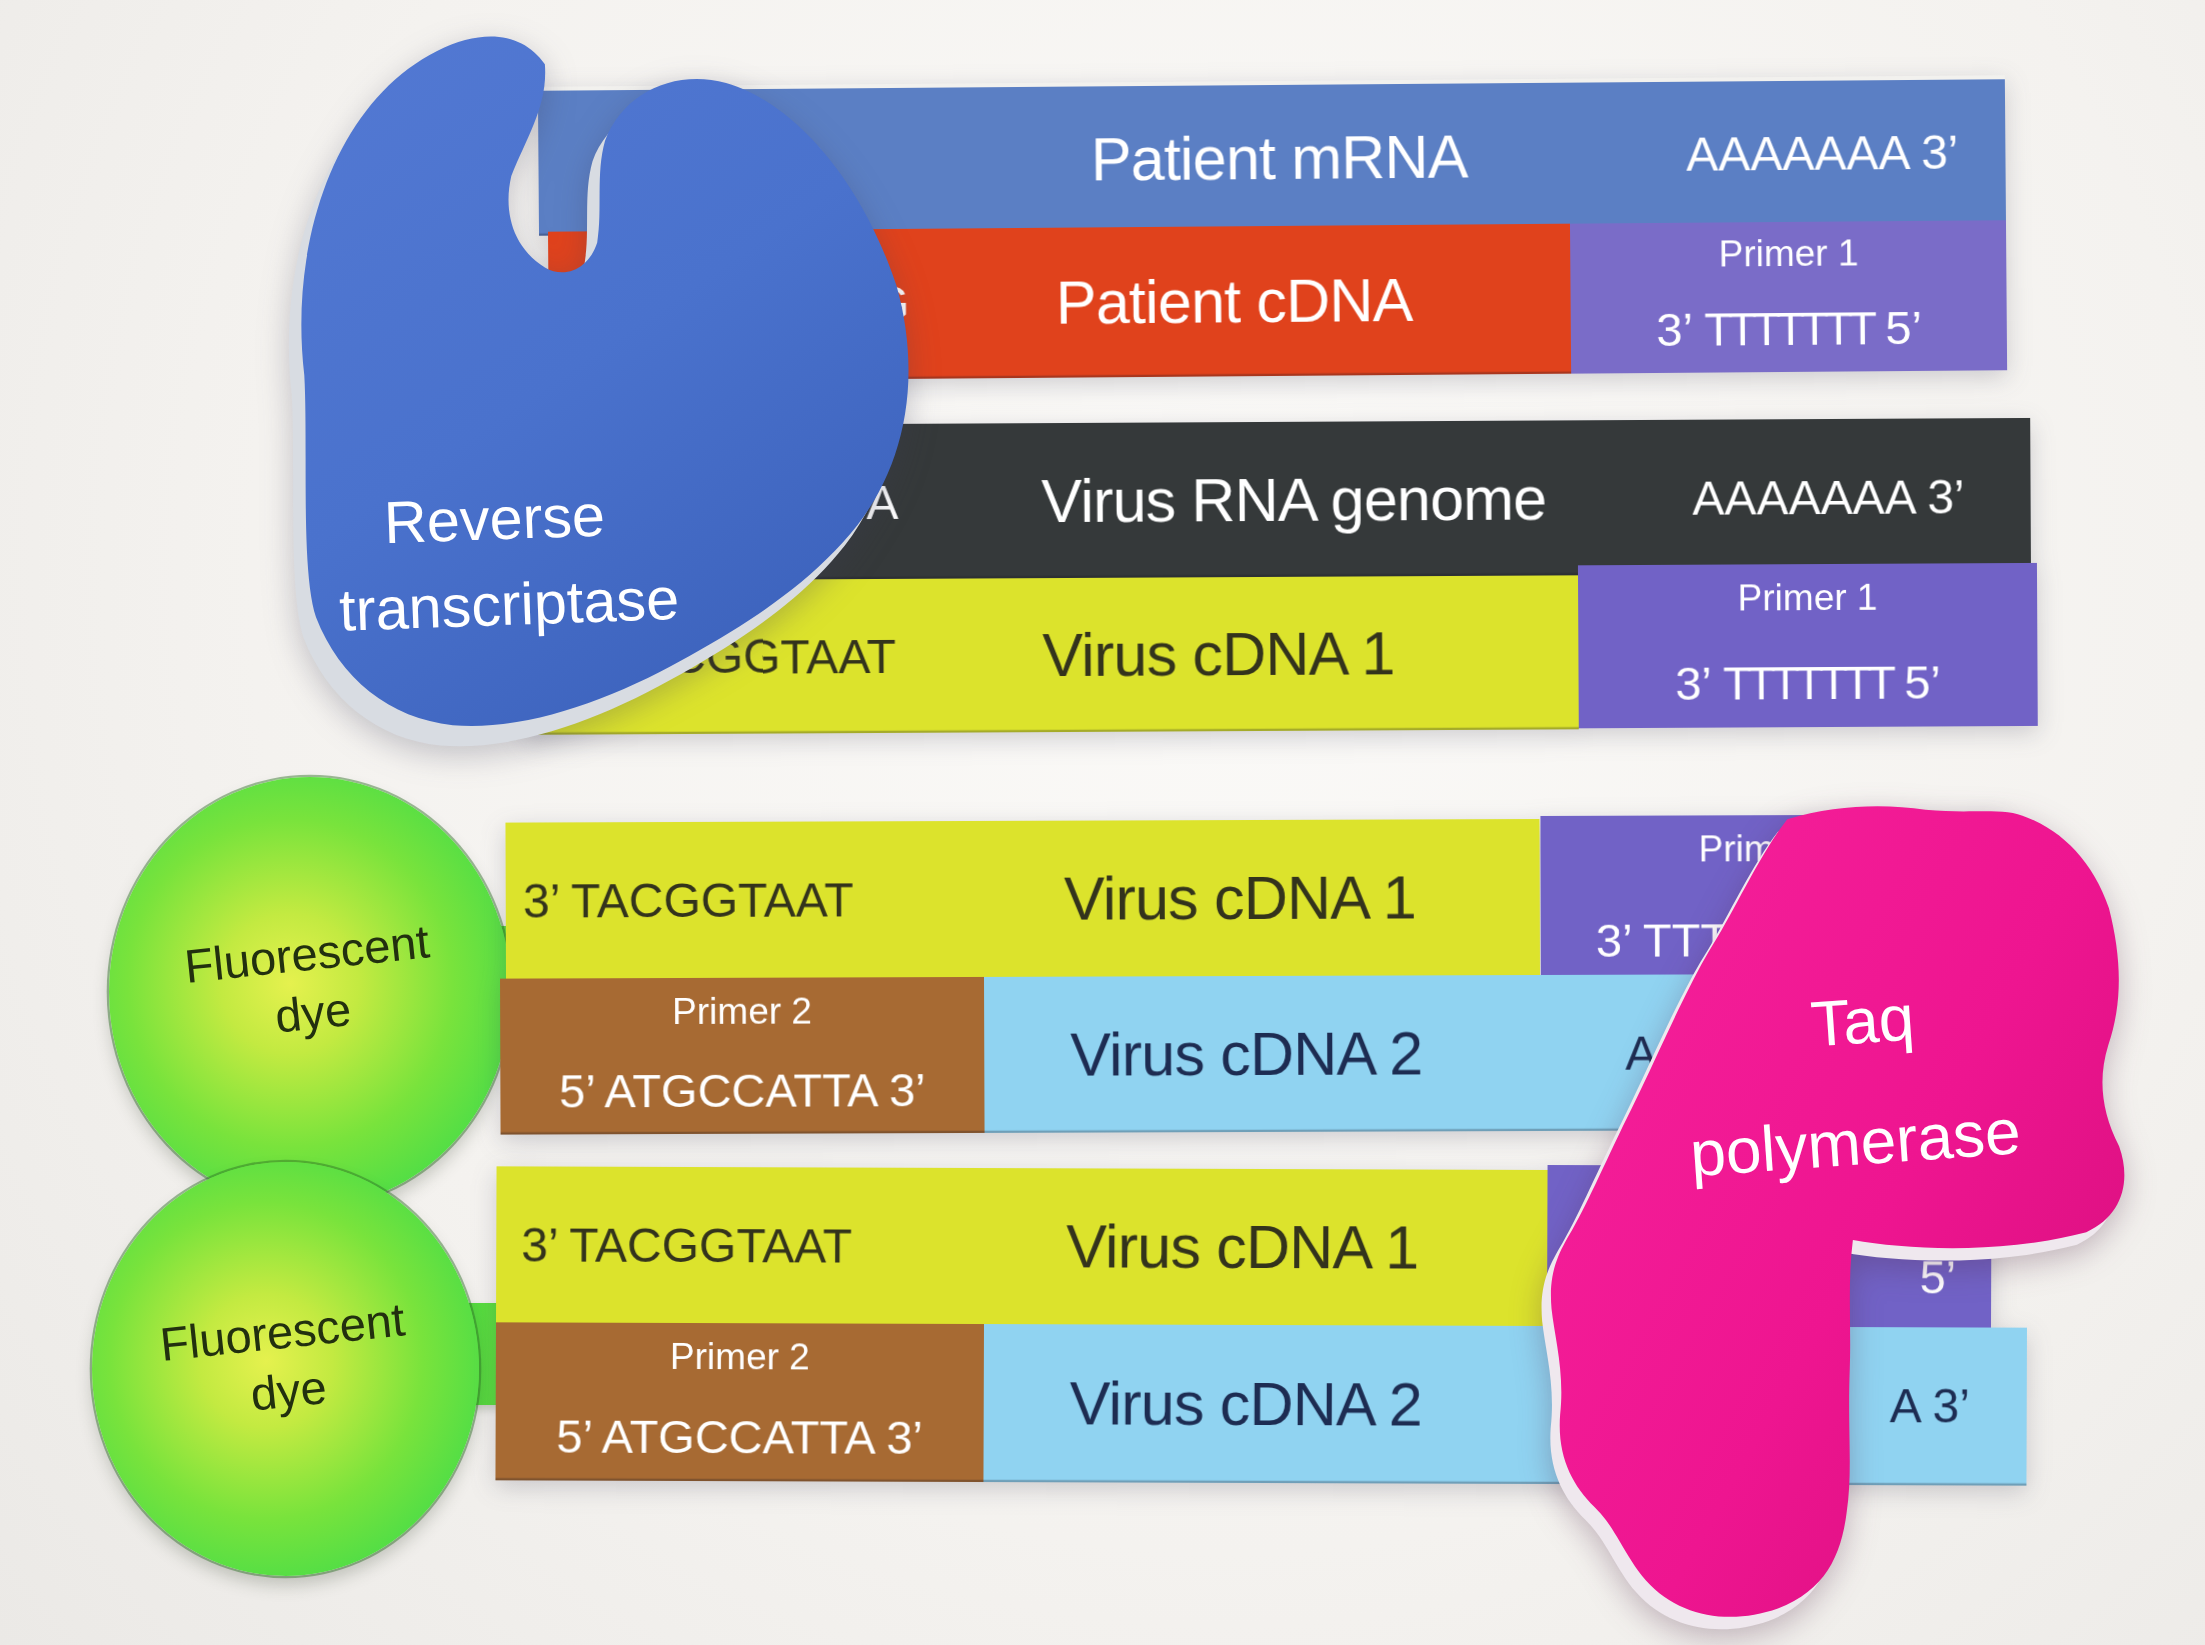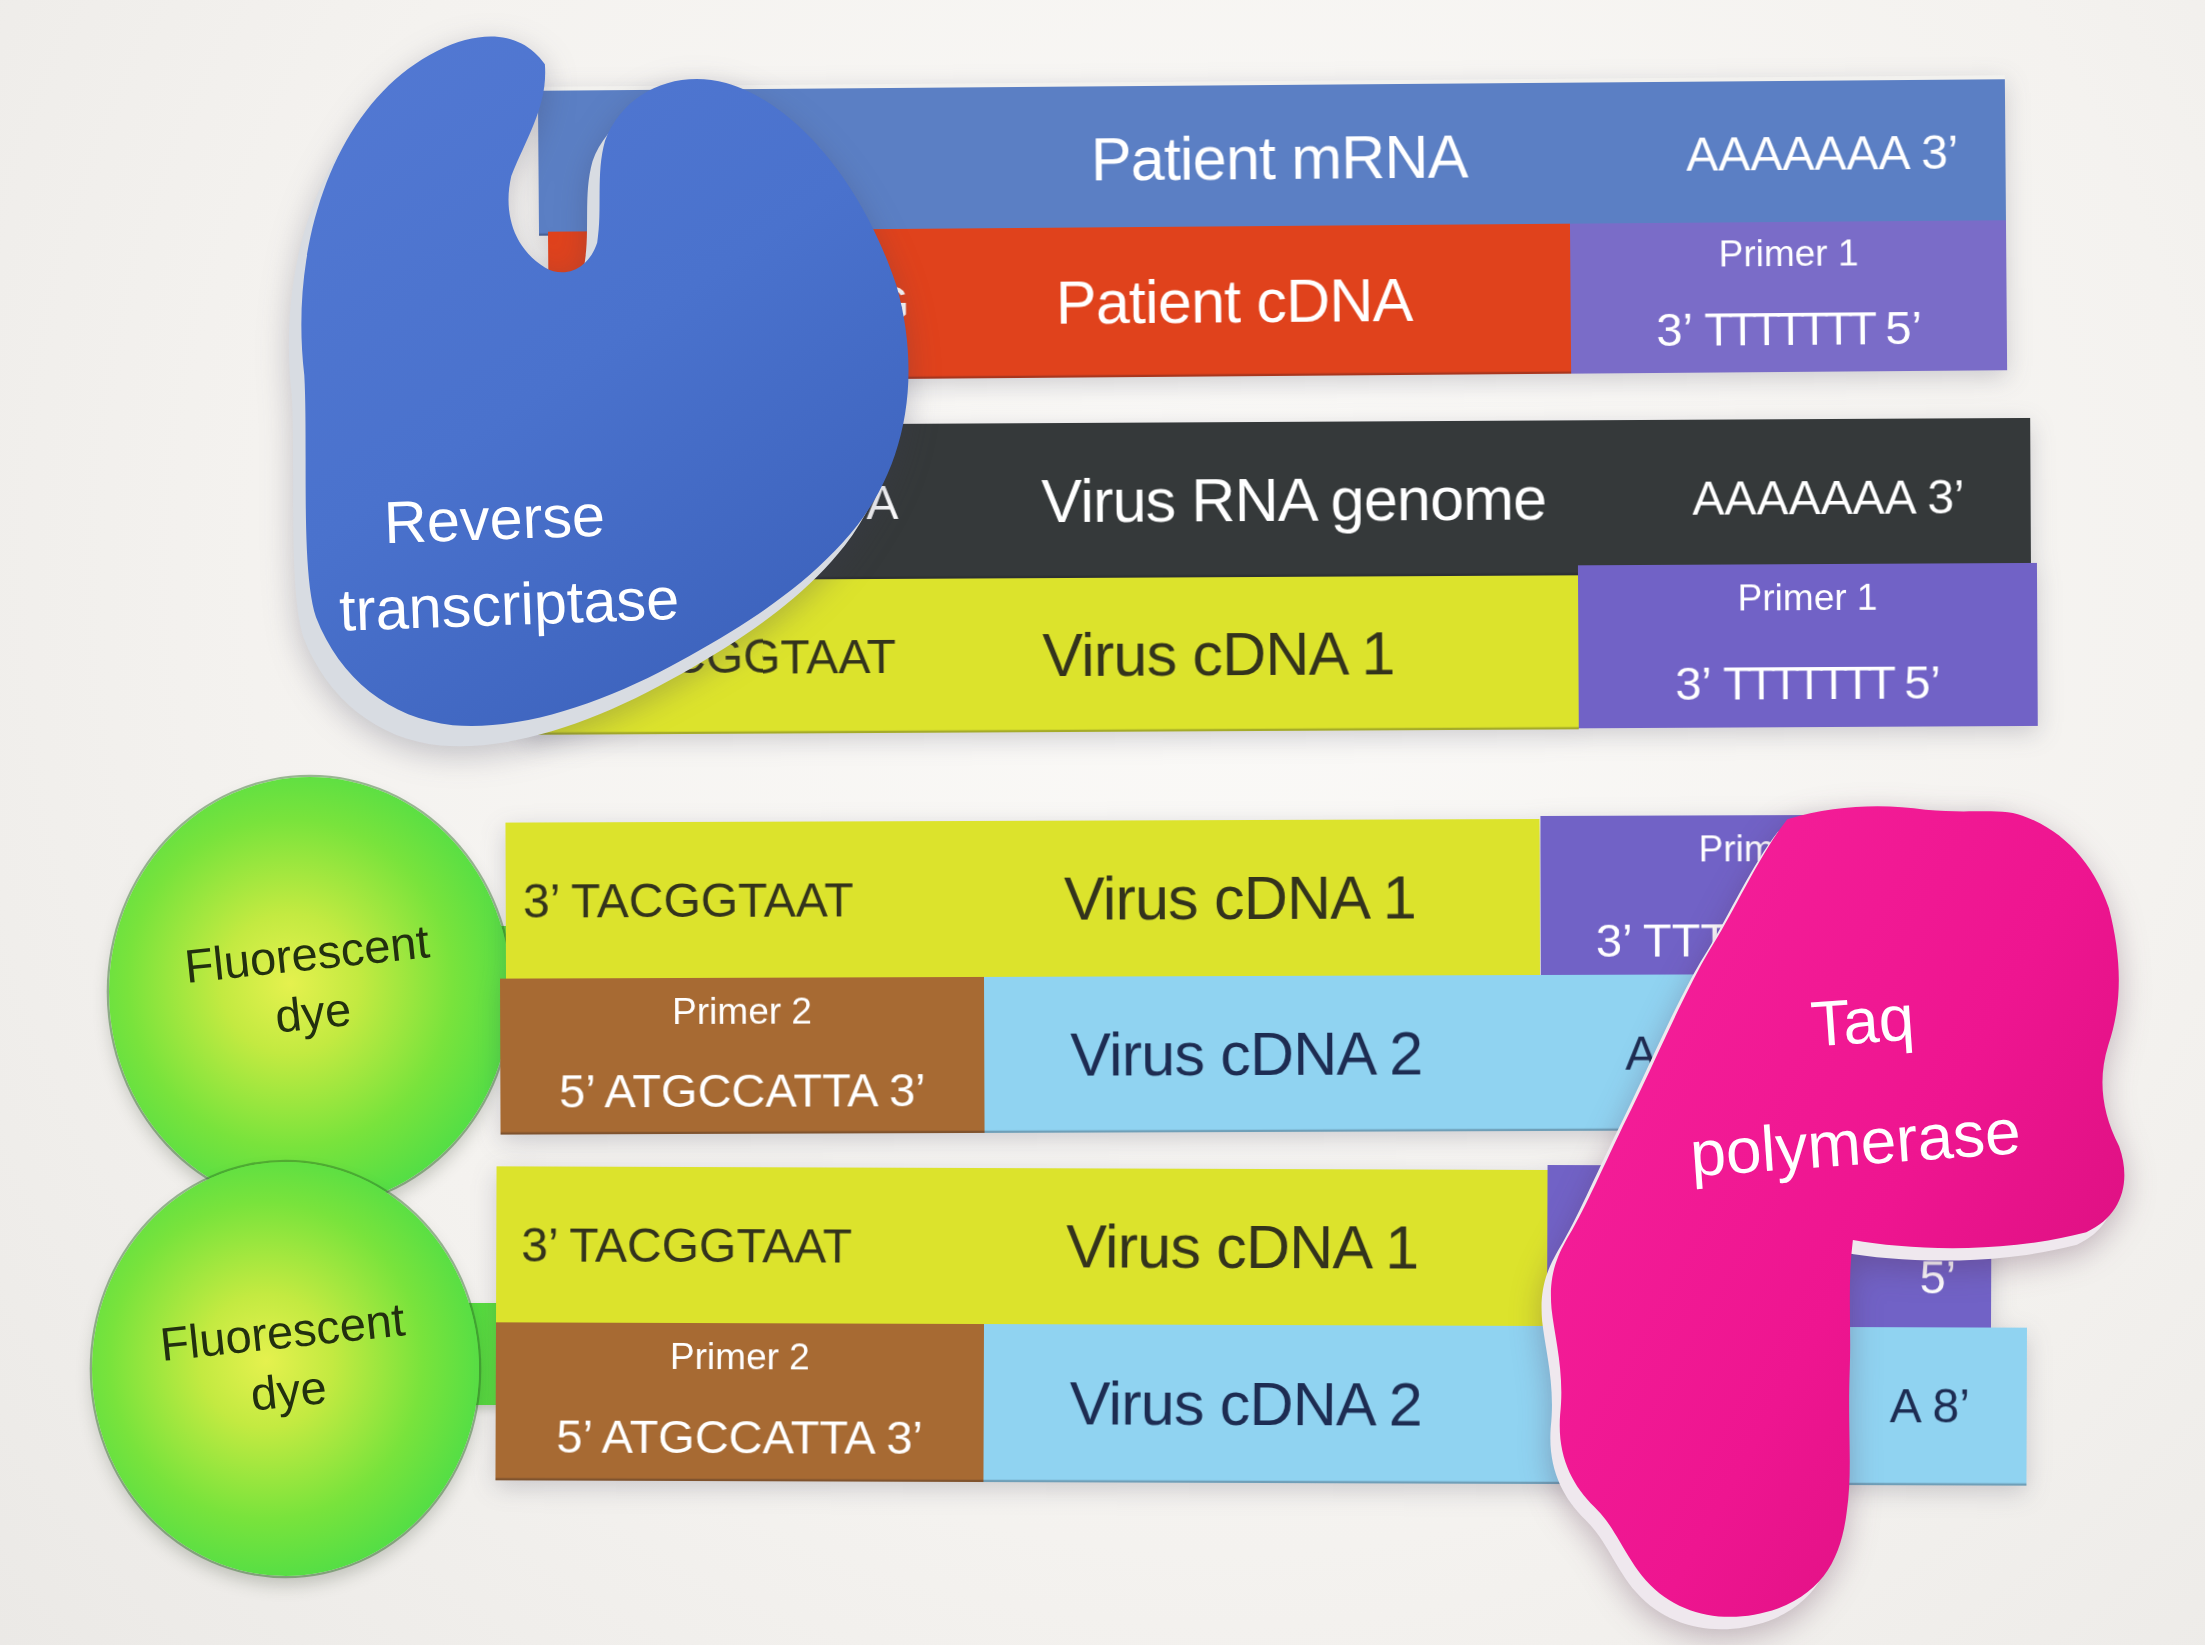--- a/index.html
+++ b/index.html
@@ -94,21 +94,21 @@
     </div>
     <div class="primer-box" style="left:1051px;top:0;width:444px;height:161px;">
       <span class="primer-seq" style="right:35px;bottom:23.4px;">5’</span>
     </div>
     <div class="brown-box row" style="left:0;top:161px;width:488px;height:158px;">
       <span class="primer-name" style="left:50%;transform:translateX(-50%);top:12.5px;">Primer 2</span>
       <span class="primer-seq" style="left:50%;transform:translateX(-50%);bottom:17px;">5’ ATGCCATTA 3’</span>
     </div>
     <div class="row" style="left:488px;top:161px;width:1043px;height:158px;background:#90d3f1;">
       <span class="label navytxt centered" style="left:262px;">Virus cDNA 2</span>
-      <span class="seq navytxt" style="left:906px;">A 8’</span>
+      <span class="seq navytxt" style="left:906px;">A 3’</span>
     </div>
   </div>
 
   <div class="stem" style="left:457px;top:926px;width:78px;height:102px;"></div>
   <div class="dye" style="left:109px;top:777px;width:402px;height:430px;">
     <div class="dye-text" style="top:148px;">
       <div>Fluorescent</div>
       <div>dye</div>
     </div>
   </div>

